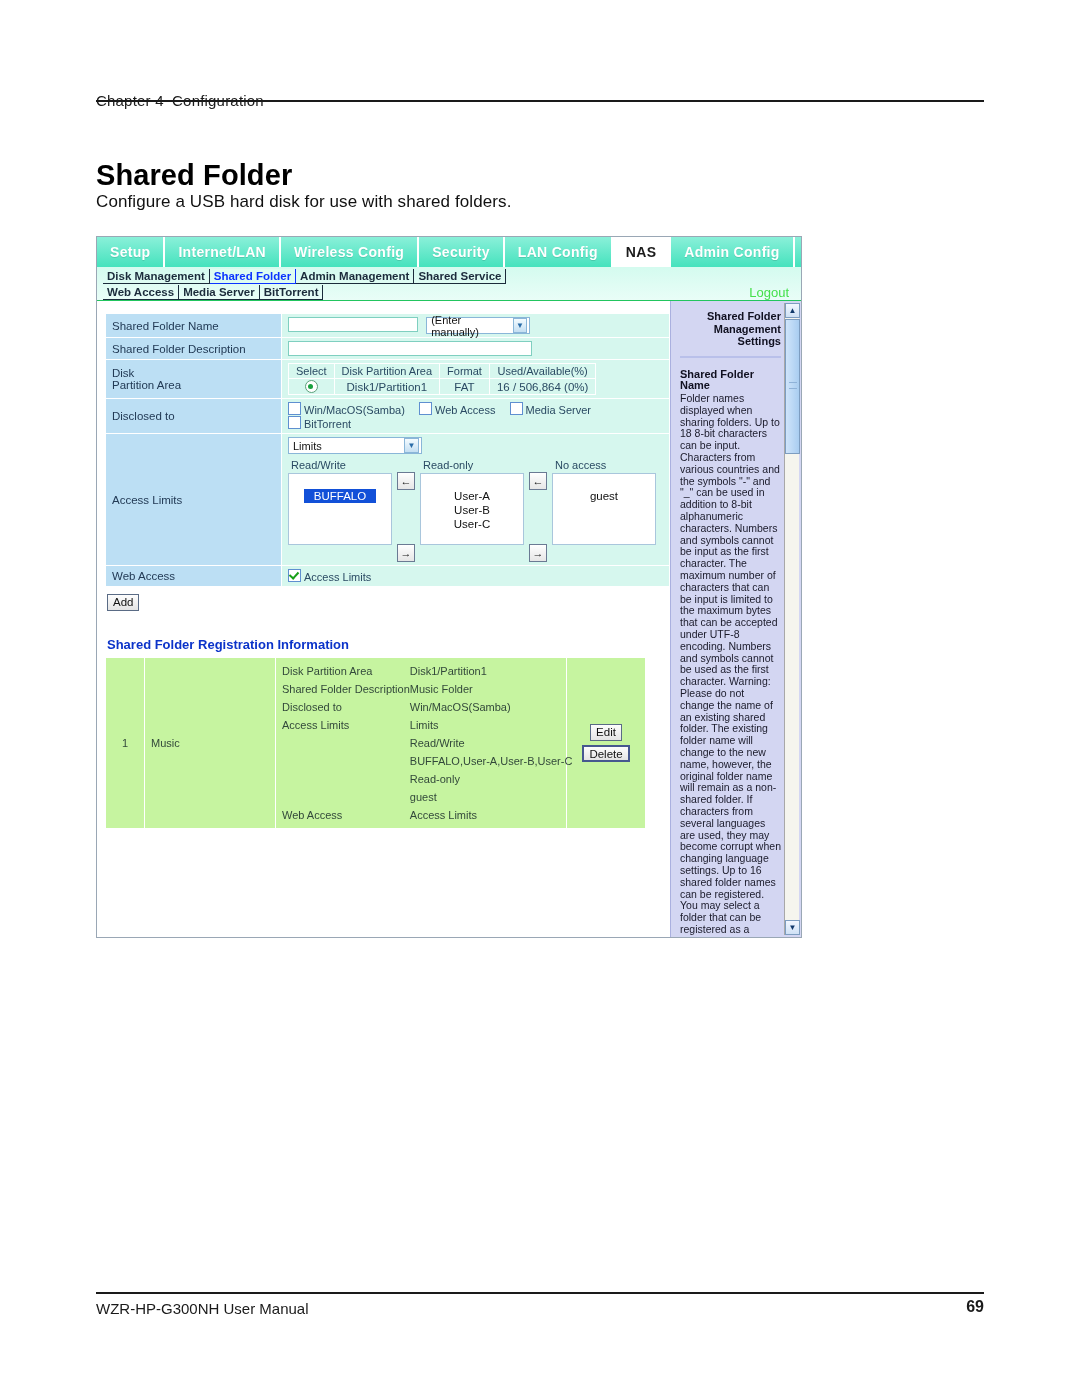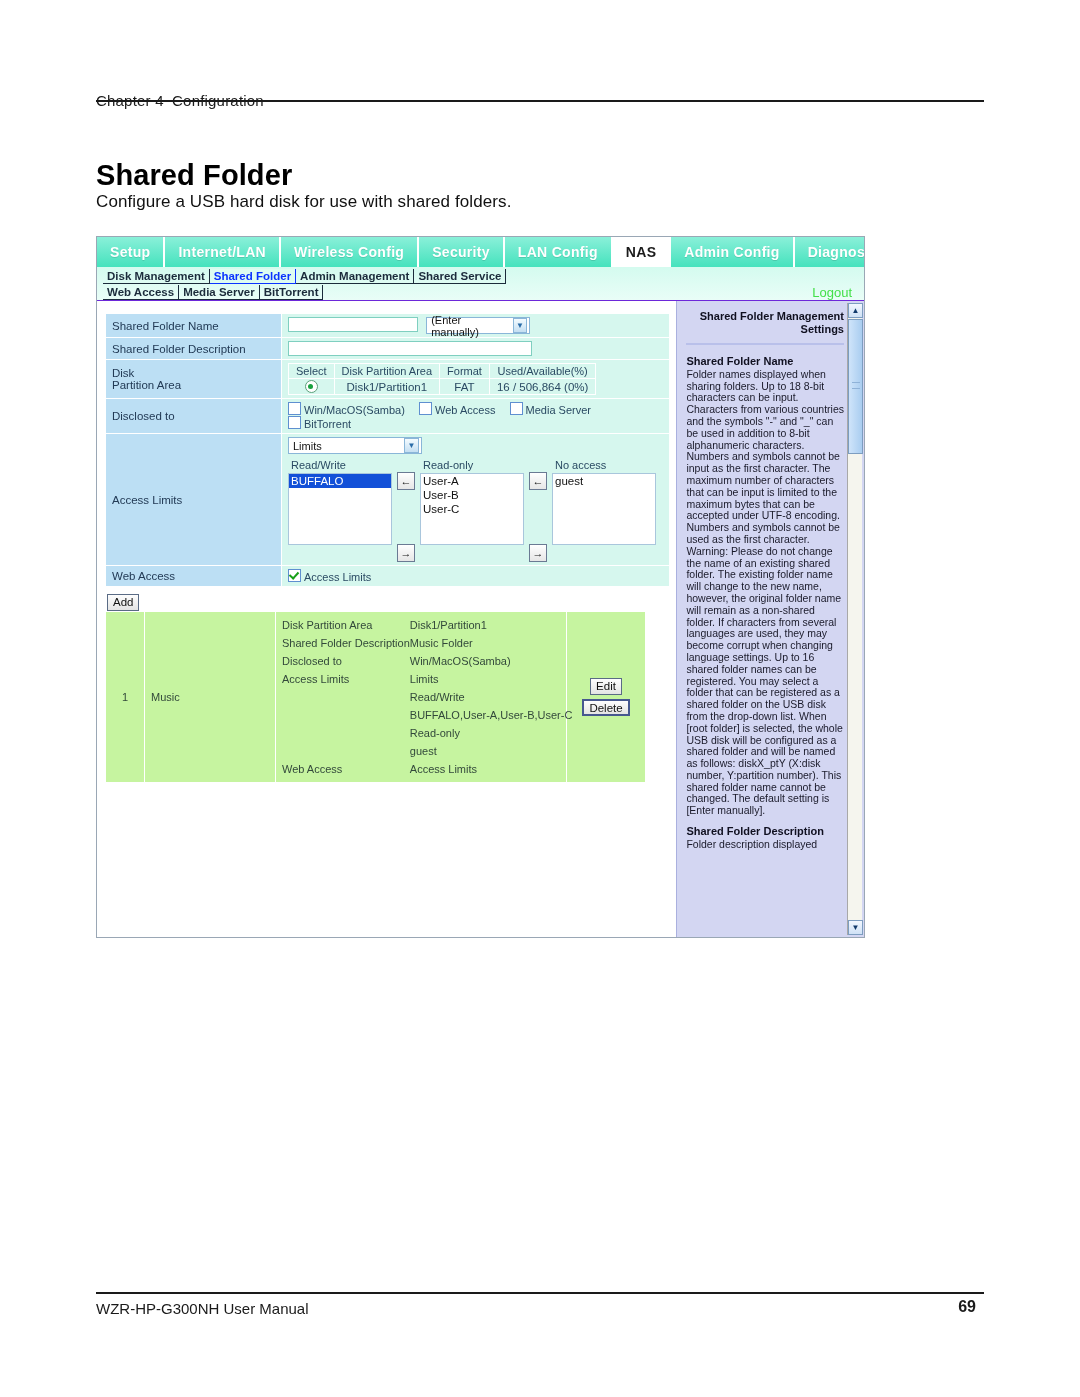--- a/index.html
+++ b/index.html
@@ -14,26 +14,26 @@
   
   .run-head{position:absolute;left:96px;top:76px;font-size:15px;color:#1a1a1a;letter-spacing:.2px;margin-top:16px;}
   .run-head .chap-no{margin-right:4px;}
   .head-rule{position:absolute;left:96px;top:100px;width:888px;height:2px;background:#1a1a1a;}
 
   .doc-title{position:absolute;left:96px;top:140px;font-size:29px;font-weight:bold;color:#000;letter-spacing:.1px;}
   .doc-sub{position:absolute;left:96px;top:192px;font-size:17px;color:#111;letter-spacing:.1px;}
 
   .foot-rule{position:absolute;left:96px;top:1292px;width:888px;height:2px;background:#1a1a1a;}
   .foot-left{position:absolute;left:96px;top:1300px;font-size:15px;color:#1a1a1a;}
-  .foot-right{position:absolute;right:104px;top:1298px;font-size:16px;font-weight:bold;color:#1a1a1a;}
+  .foot-right{position:absolute;right:96px;top:1298px;font-size:16px;font-weight:bold;color:#1a1a1a;}
 
   
   .ui{
-    position:absolute;left:96px;top:236px;width:769px;height:702px;
-    background:#6d28d9;border:1px solid #9aa7b5;box-sizing:border-box;
+    position:absolute;left:96px;top:236px;width:706px;height:702px;
+    background:#22c55e;border:1px solid #9aa7b5;box-sizing:border-box;
     font-size:11px;color:#2b3a4a;overflow:hidden;
   }
 
   
   .tabstrip{display:flex;height:30px;background:linear-gradient(#8ff0d8,#49e3bf);}
   .tab{
     flex:0 0 auto;display:flex;align-items:center;justify-content:center;
     padding:0 13px;color:#ffffff;font-size:14px;font-weight:bold;
     letter-spacing:.3px;border-right:2px solid #ffffff;
     text-shadow:0 1px 0 rgba(0,0,0,.12);
@@ -109,21 +109,21 @@
     border:solid #18a018;border-width:0 2px 2px 0;transform:rotate(42deg);
   }
   .cbwrap{display:inline-block;margin-right:11px;color:#2a4a63;font-size:11px;white-space:nowrap;}
 
   
   .al-grid{display:flex;align-items:flex-start;}
   .al-col{display:flex;flex-direction:column;}
   .al-head{font-size:11px;color:#2a4a63;padding:1px 3px 2px 3px;}
   .listbox{
     width:104px;height:72px;border:1px solid #a9c6dc;background:#ffffff;
-    box-sizing:border-box;padding:0;overflow:hidden;
+    box-sizing:border-box;padding:15px;overflow:hidden;text-align:center;
   }
   .listbox .opt{font-size:11.5px;color:#111;padding:0 2px;line-height:14px;white-space:nowrap;}
   .listbox .opt.sel-opt{background:#1250d8;color:#ffffff;}
   .arrowcol{display:flex;flex-direction:column;justify-content:space-between;height:90px;padding:14px 5px 0 5px;}
   .arrowbtn{
     width:18px;height:18px;border:1px solid #6a7a93;background:linear-gradient(#ffffff,#e6e6e6);
     display:flex;align-items:center;justify-content:center;font-size:11px;color:#111;box-sizing:border-box;
     margin-bottom:16px;
   }
   .arrowbtn:last-child{margin-bottom:0;}
@@ -331,20 +331,21 @@
               <span class="cbwrap"><span class="cb checked"></span><span>Access Limits</span></span>
             </td>
           </tr>
         </tbody>
           </table>
 
         <div class="add-wrap">
           <span class="btn">Add</span>
         </div>
 
+        <div class="reg-title">Shared Folder Registration Information</div>
 
         <table class="reg">
           <tbody>
           <tr>
             <td class="no">1</td>
             <td class="name">Music</td>
             <td>
               <div class="info-grid">
                 <div class="info-k">
                   <div>Disk Partition Area</div>

